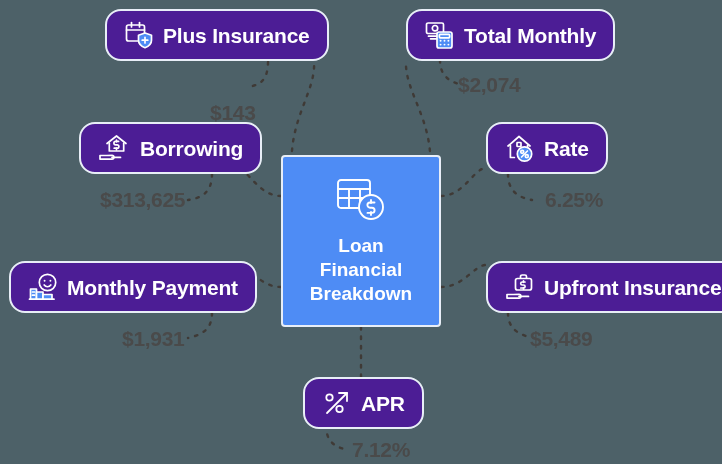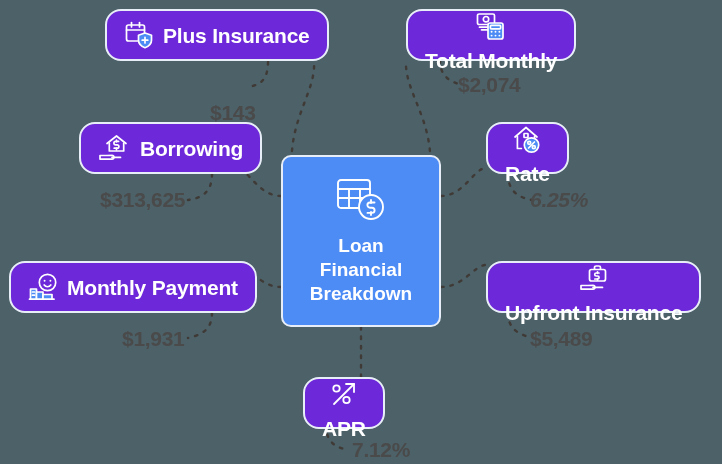--- a/index.html
+++ b/index.html
@@ -27,28 +27,28 @@
     pointer-events: none;
   }
 
   
   .node {
     position: absolute;
     display: flex;
     align-items: center;
     gap: 9px;
     box-sizing: border-box;
-    background: #6d28d9;
+    background: #4c1d95;
     border: 2px solid #e8eef7;
     border-radius: 16px;
     padding: 0 17px;
     height: 52px;
     white-space: nowrap;
   }
-  .node.icon-left { flex-direction: column; }
+  .node.icon-left { flex-direction: row; }
   .node.icon-right { flex-direction: row-reverse; }
   .node-label {
     color: #ffffff;
     font-size: 21px;
     font-weight: 700;
     letter-spacing: -0.2px;
     line-height: 1;
   }
   .node-icon {
     width: 30px;
@@ -61,21 +61,21 @@
   
   #center-node {
     position: absolute;
     left: 281px;
     top: 155px;
     width: 160px;
     height: 172px;
     box-sizing: border-box;
     background: #4e8cf5;
     border: 2px solid #e8eef7;
-    border-radius: 10px;
+    border-radius: 4px;
     display: flex;
     flex-direction: column;
     align-items: center;
     justify-content: center;
     gap: 10px;
   }
   #center-node .center-icon { width: 54px; height: 48px; }
   #center-node .center-icon svg { display: block; width: 54px; height: 48px; }
   .center-text {
     color: #ffffff;
@@ -209,21 +209,21 @@
         <path d="M 22.6 12.5 v 2"></path>
         <rect x="12" y="9.5" width="4" height="4" rx="0.6"></rect>
         <circle cx="19.5" cy="21" r="7.2" fill="#4e8cf5"></circle>
         <line x1="16.6" y1="24" x2="22.4" y2="18"></line>
         <circle cx="17.2" cy="18.8" r="1.5"></circle>
         <circle cx="21.8" cy="23.2" r="1.5"></circle>
       </svg>
     </span>
     <span class="node-label">Rate</span>
   </div>
-  <div class="value" style="left:530px; top:188px;font-style:italic;">6.25%</div>
+  <div class="value" style="left:545px; top:188px;">6.25%</div>
 
   <div class="node icon-right" style="left:9px; top:261px;">
     <span class="node-label">Monthly Payment</span>
     <span class="node-icon">
       <svg viewBox="0 0 30 30" fill="none" stroke="#ffffff" stroke-width="1.7" stroke-linecap="round" stroke-linejoin="round">
         <circle cx="19.5" cy="10.5" r="8.2"></circle>
         <circle cx="16.6" cy="8.8" r="0.95" fill="#ffffff" stroke="none"></circle>
         <circle cx="22.4" cy="8.8" r="0.95" fill="#ffffff" stroke="none"></circle>
         <path d="M 16.2 13 a 4 4 0 0 0 6.6 0"></path>
         <path d="M 2.5 27 v -10 h 6 v 10" fill="#4e8cf5"></path>

